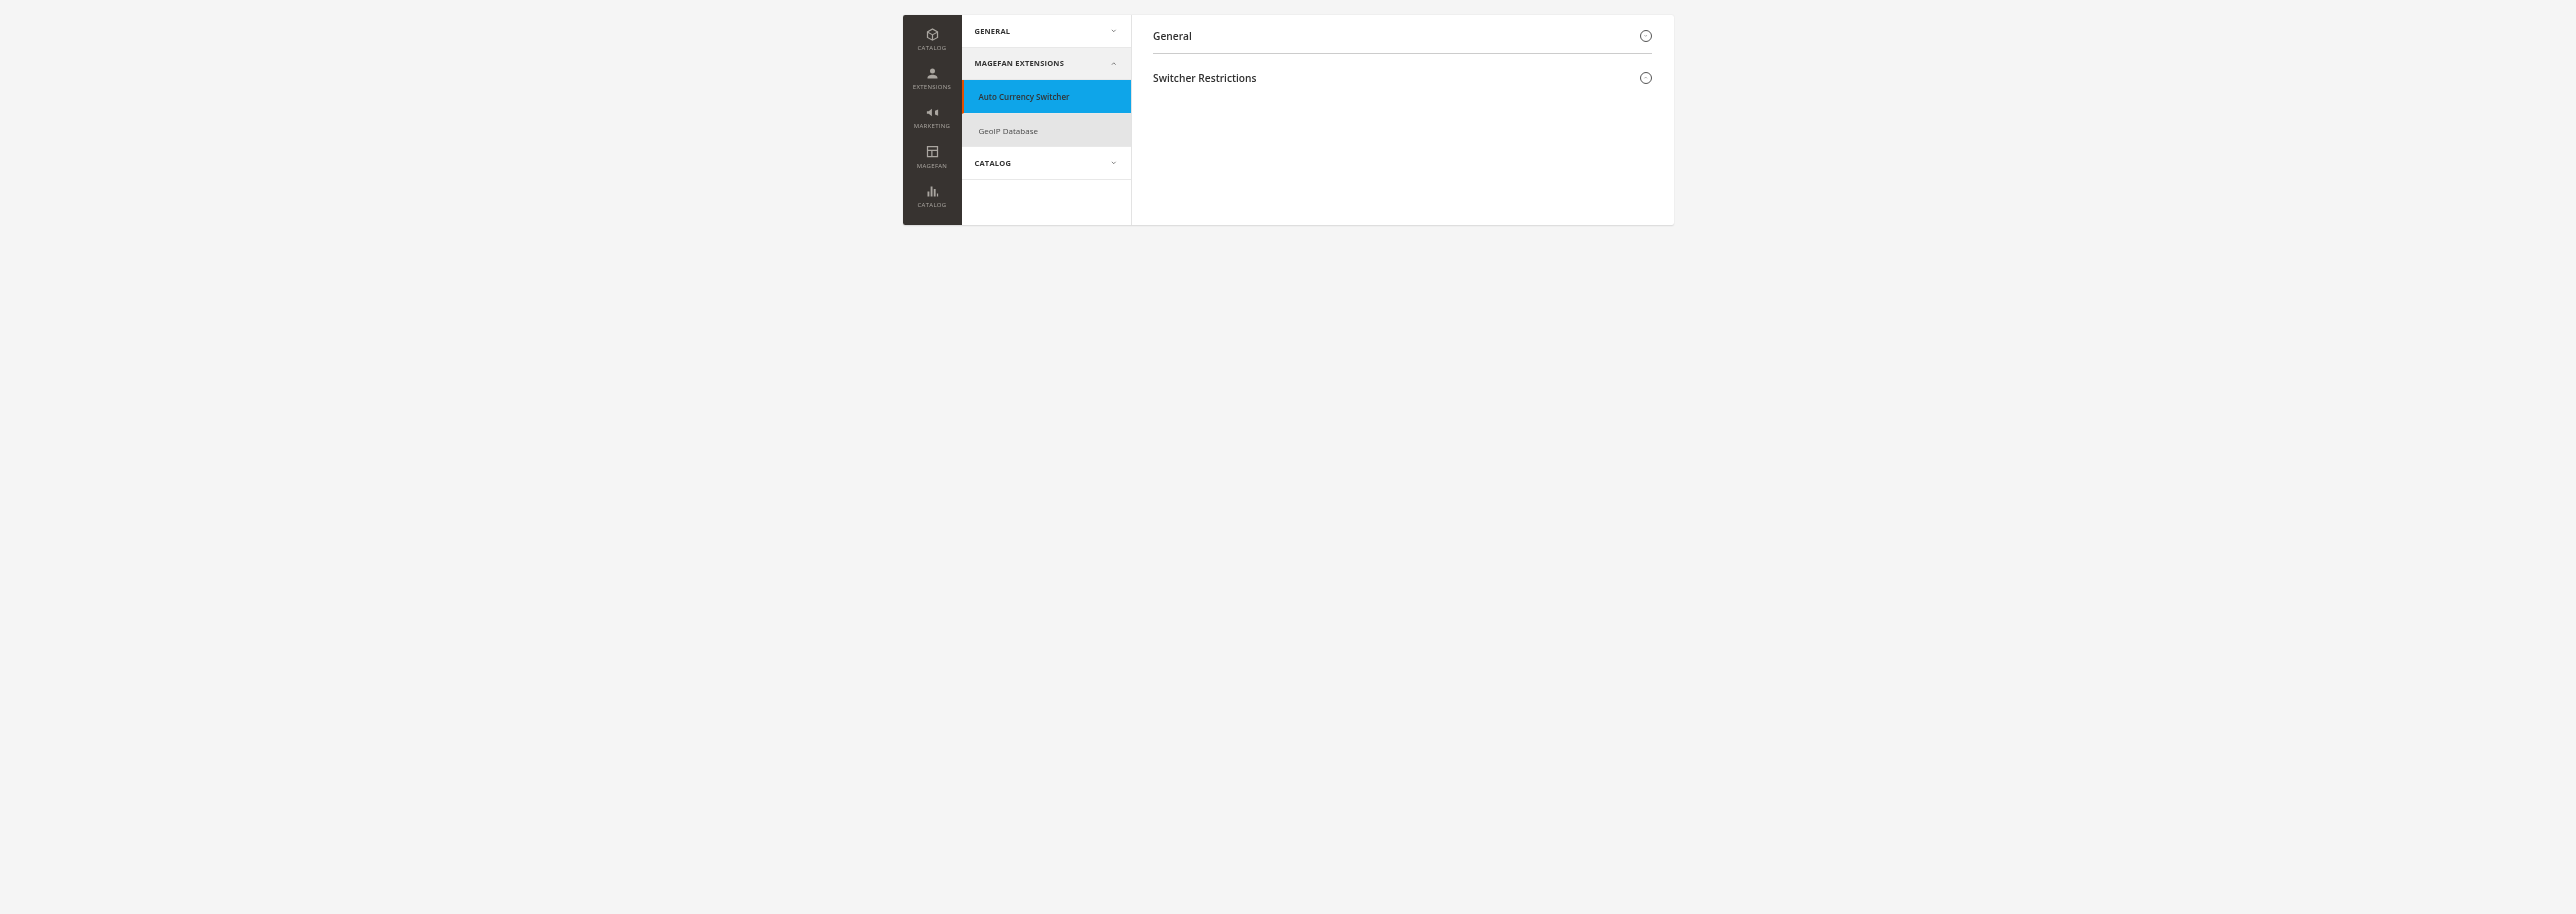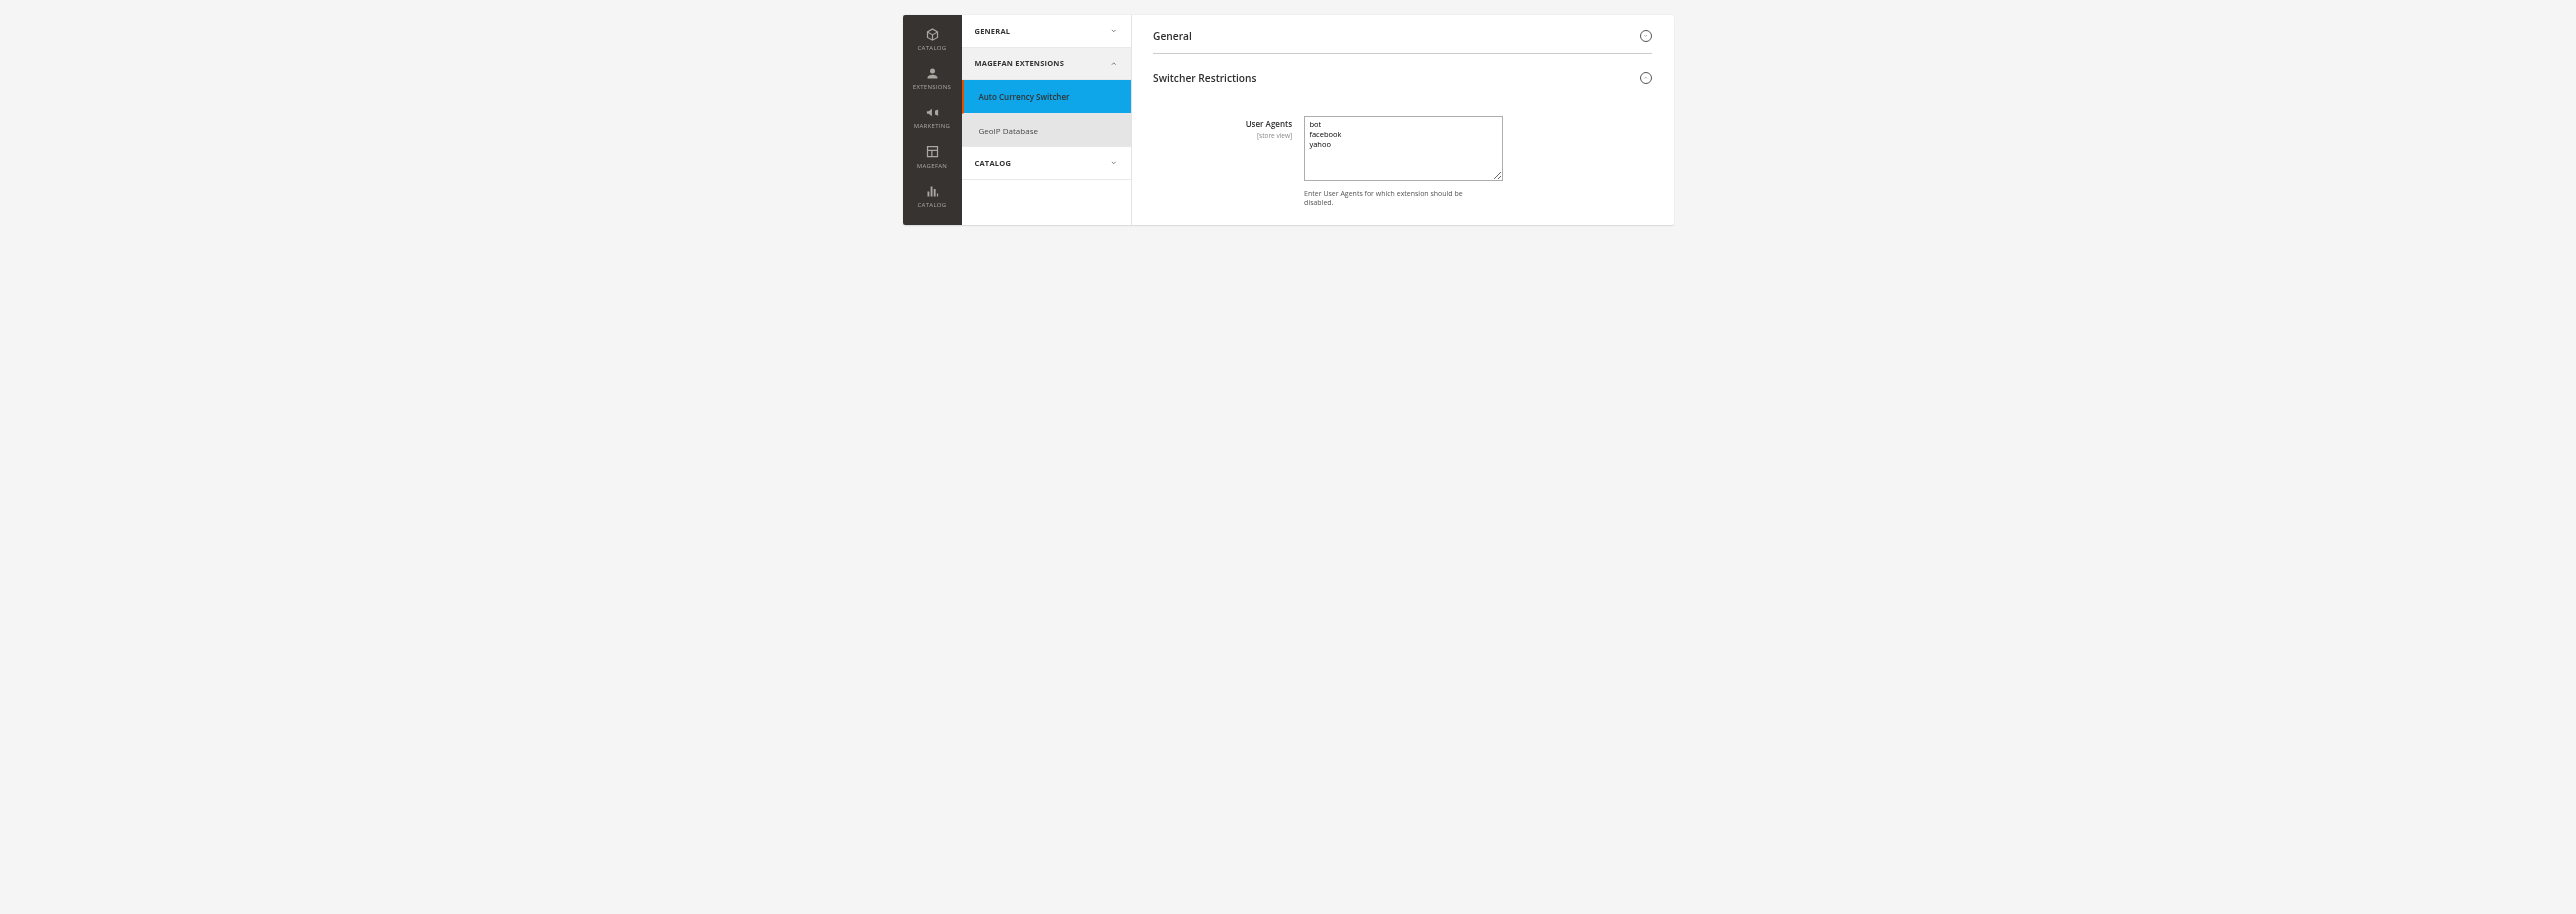--- a/index.html
+++ b/index.html
@@ -217,28 +217,16 @@
     </div>
     <div class="section-header" style="border-bottom:none;">
       <h2>Switcher Restrictions</h2>
       <div class="circle-toggle">
         <svg viewBox="0 0 24 24">
             <polyline points="6 15 12 9 18 15"></polyline>
           </svg>
       </div>
     </div>
 
-    <div class="field-row">
-      <div class="field-label">
-        <span class="lbl">User Agents</span>
-        <span class="scope">[store view]</span>
-      </div>
-      <div class="field-input">
-        <textarea style="">bot
-facebook
-yahoo</textarea>
-        <div class="field-note">Enter User Agents for which extension should be disabled.</div>
-      </div>
-    </div>
   </div>
 
 </div>
 
 
 </body></html>

